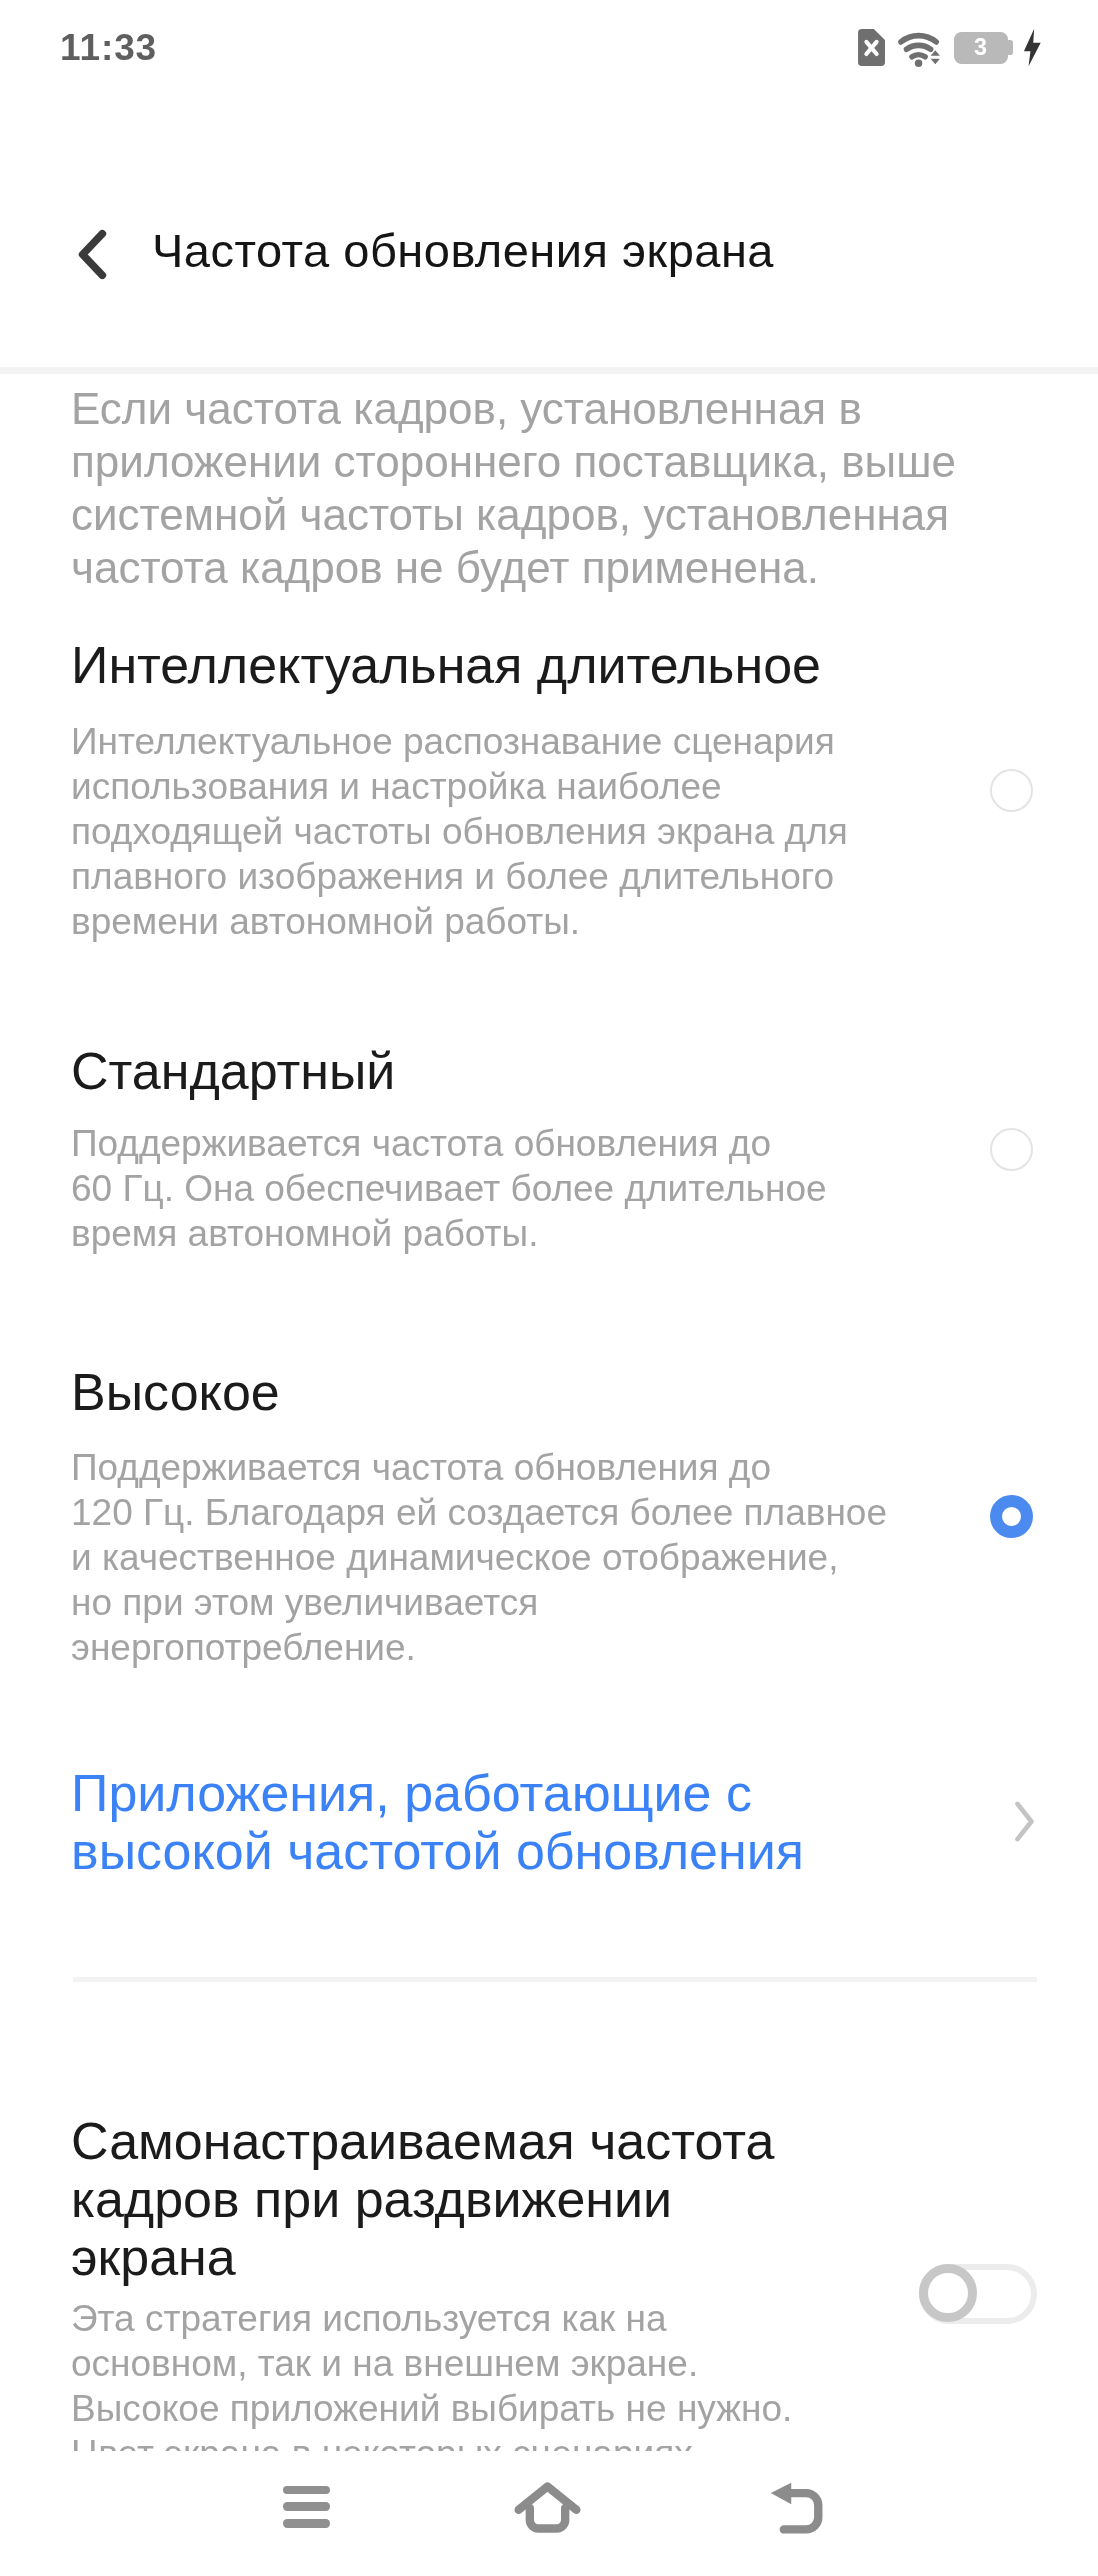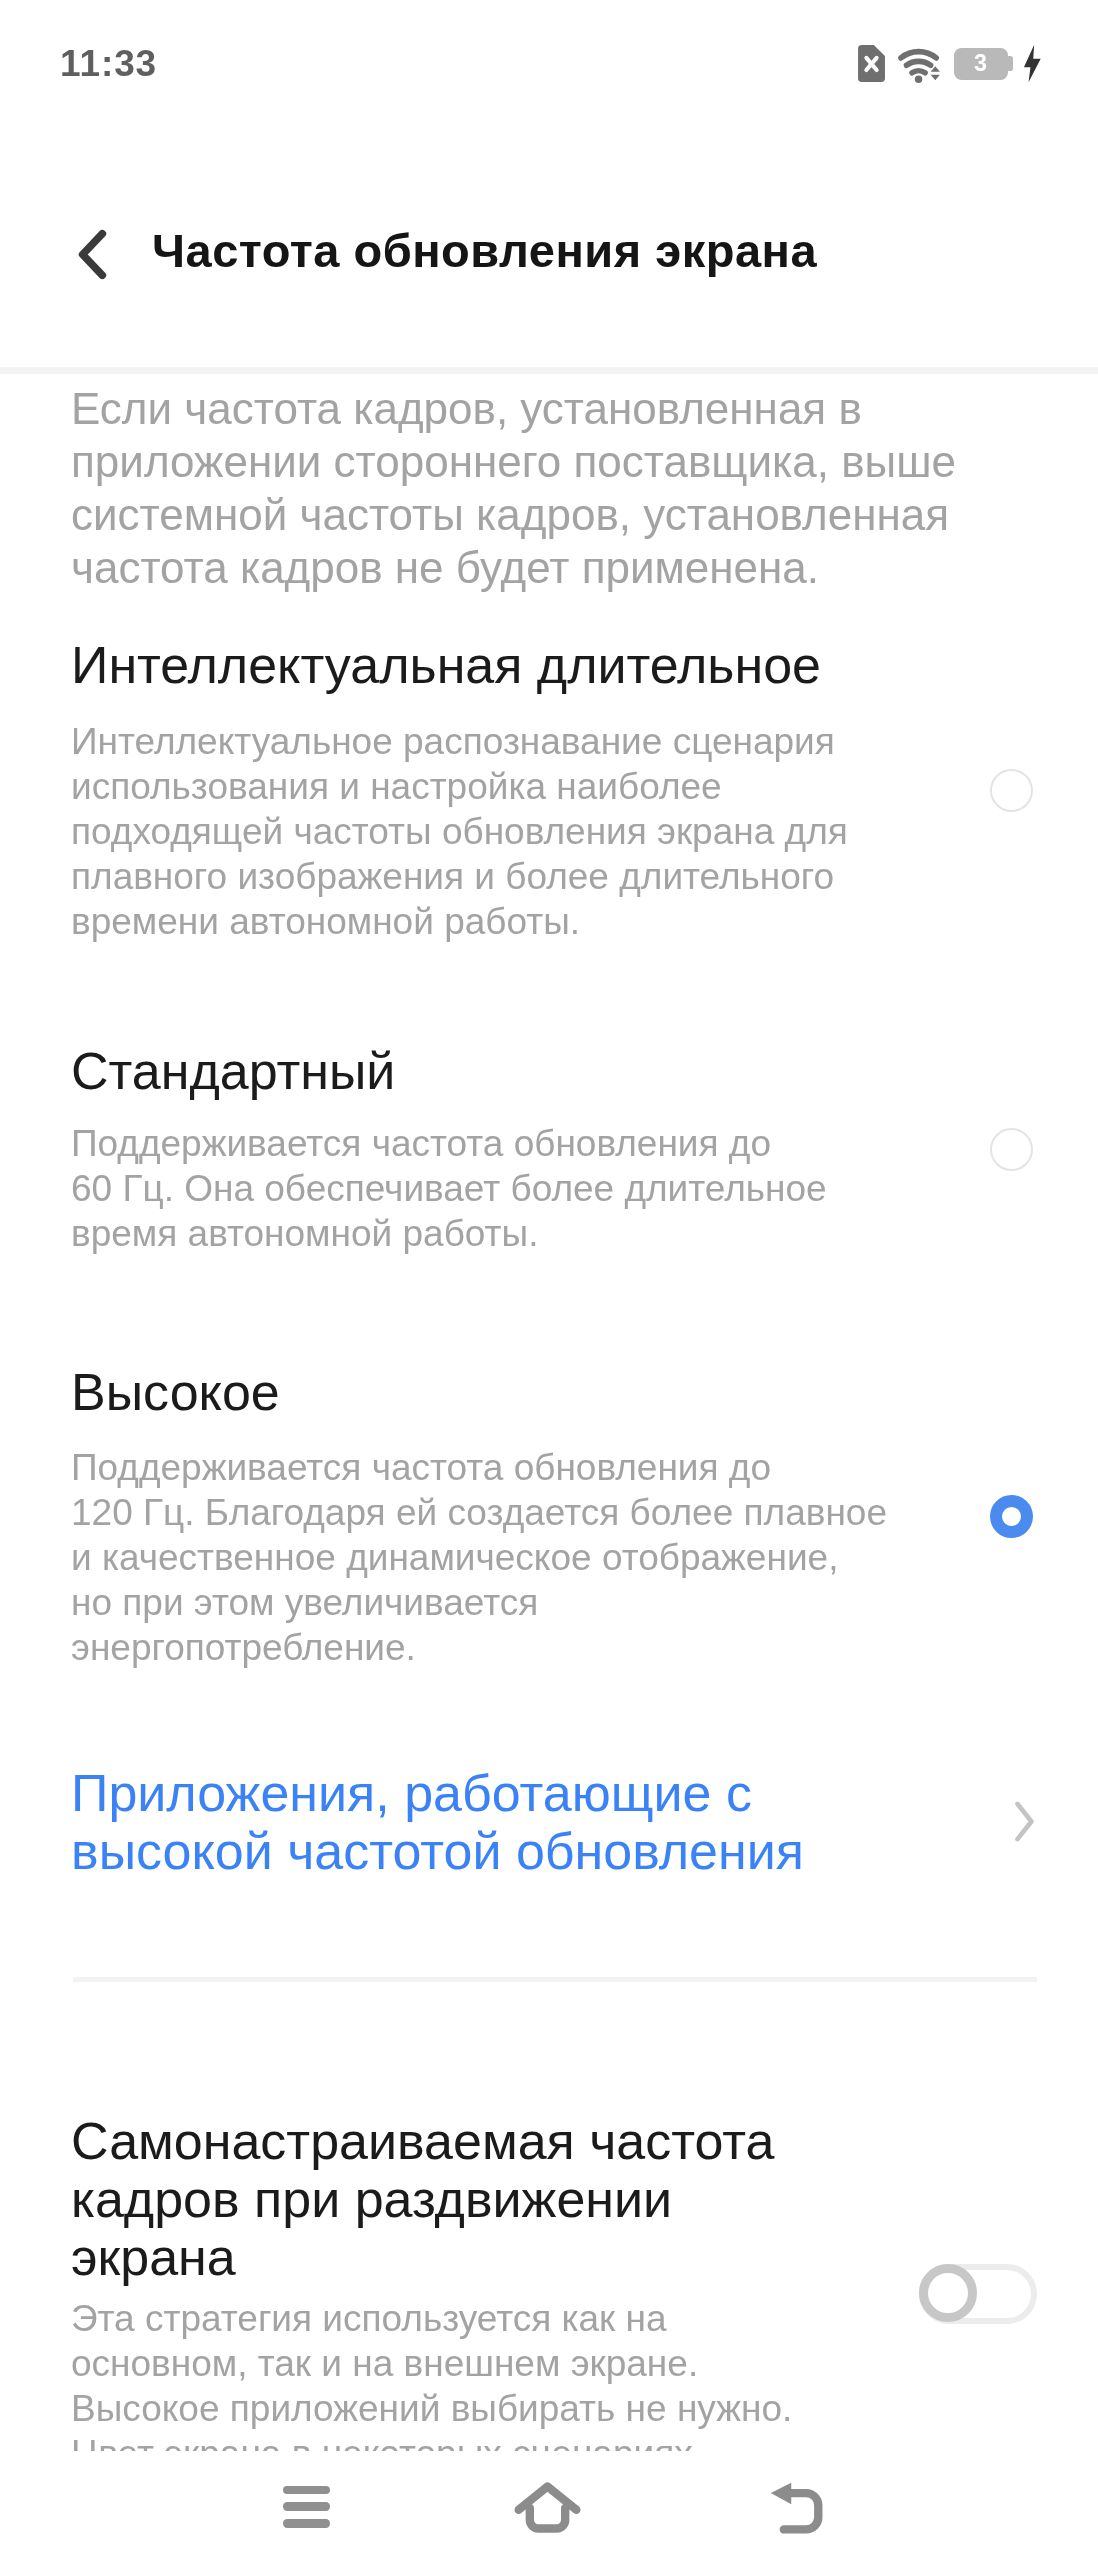--- a/index.html
+++ b/index.html
@@ -4,21 +4,21 @@
 <style>
   html,body{margin:0;padding:0;}
   body{
     width:1099px;height:2576px;position:relative;overflow:hidden;
     background:#ffffff;
     font-family:"Liberation Sans","DejaVu Sans",sans-serif;
     -webkit-font-smoothing:antialiased;
   }
   
   .statusbar{
-    position:absolute;top:16px;left:0;right:0;height:86px;
+    position:absolute;top:0;left:0;right:0;height:86px;
     display:flex;align-items:center;justify-content:space-between;
     padding:9.4px 56px 0 60px;box-sizing:border-box;
   }
   .time{font-size:37px;font-weight:bold;color:#5f5f5f;letter-spacing:0.9px;}
   .status-icons{display:flex;align-items:center;gap:11.2px;}
   .battery{
     position:relative;width:54px;height:32px;background:#b9b9b9;border-radius:7.5px;
     display:flex;align-items:center;justify-content:center;
   }
   .battery span{color:#ffffff;font-size:23.4px;font-weight:bold;}
@@ -28,21 +28,21 @@
   }
   .bolt{margin-left:3.7px;}
   
   .header{
     position:absolute;top:0;left:0;right:0;height:291px;
     display:flex;align-items:flex-end;gap:43px;
     padding:0 0 11.2px 75px;box-sizing:border-box;
   }
   .back-btn{display:flex;align-items:center;cursor:pointer;}
   .page-title{
-    font-size:47px;line-height:58px;font-weight:bold;color:#151515;margin:0;
+    font-size:47px;line-height:58px;font-weight:normal;color:#151515;margin:0;
     letter-spacing:0.5px;
   }
   
   .scroll-band{position:absolute;top:367px;left:0;right:0;height:6.6px;background:#f4f4f4;}
   .content{position:absolute;top:374px;left:0;right:0;bottom:125px;overflow:hidden;}
   .muted{color:#a3a3a3;white-space:pre-line;margin:0;}
   .intro{font-size:44px;line-height:53px;padding:8.4px 64px 0 71px;}
   .option{display:flex;align-items:center;padding:0 66px 0 71px;}
   .opt-text{max-width:891px;}
   .opt-title{

